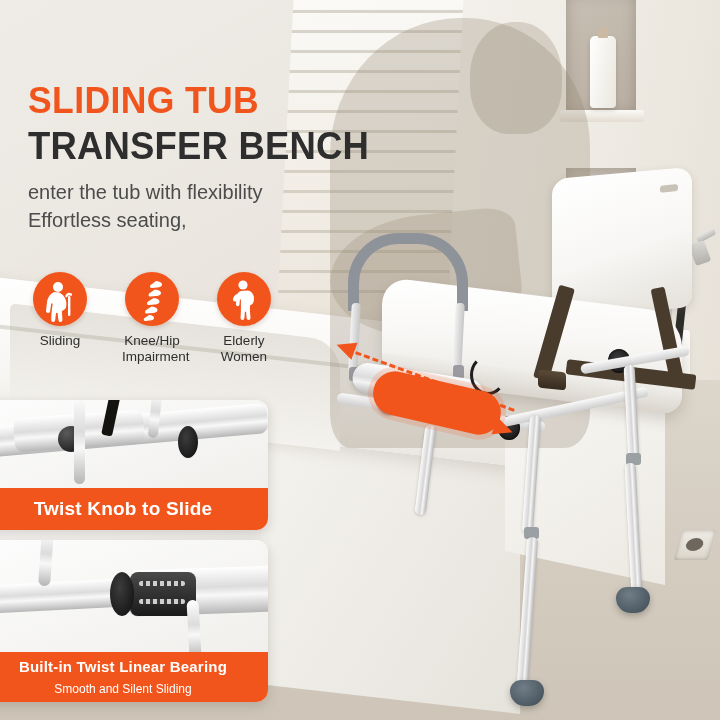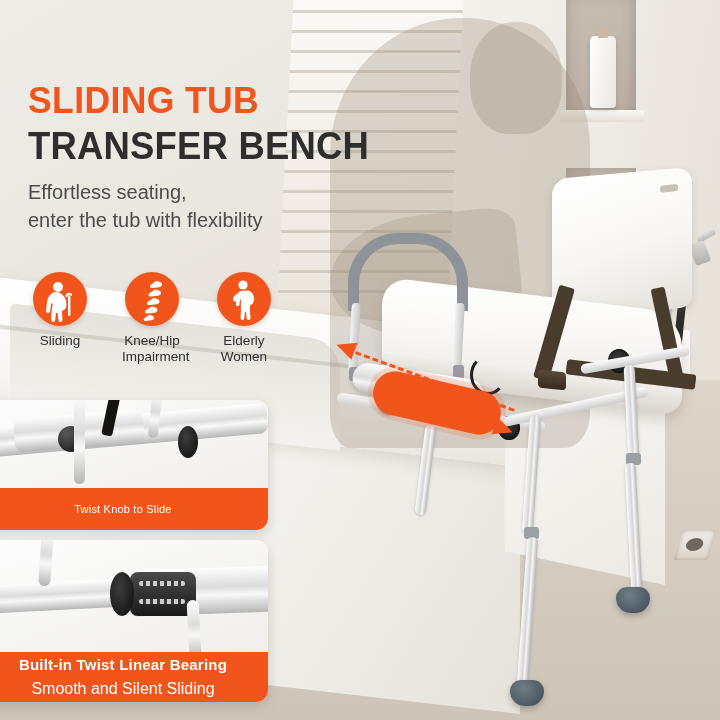--- a/index.html
+++ b/index.html
@@ -197,22 +197,22 @@
   .card-2{top:540px;height:162px;}
   .card-photo{position:relative;width:100%;background:linear-gradient(160deg,#fdfdfd,#f0efec);
     overflow:hidden;}
   .c1-photo{height:88px;}
   .c2-photo{height:112px;}
   .card-bar{background:#f2551c;color:#fff;text-align:center;
     display:flex;flex-direction:column;align-items:center;justify-content:center;}
   .c1-bar{height:42px;}
   .c2-bar{height:50px;}
   .bar-title{font-size:15px;font-weight:bold;letter-spacing:.2px;}
-  .c1-bar .bar-title{font-weight:normal;font-size:11px;}
-  .bar-sub{font-size:16px;margin-top:7px;}
+  .c1-bar .bar-title{font-weight:bold;font-size:19px;}
+  .bar-sub{font-size:12px;margin-top:7px;}
 
   
   .ph-tube{position:absolute;background:linear-gradient(180deg,#ffffff 0%,#dcdcdc 42%,#f8f8f8 60%,#b6b6b6 100%);
     border-radius:9px;}
   .ph-knob{position:absolute;width:26px;height:26px;border-radius:50%;
     background:radial-gradient(circle at 33% 28%,#5a5a5a,#101010);}
   .ph-ring{position:absolute;width:20px;height:32px;border-radius:50%;
     background:radial-gradient(ellipse at 40% 35%,#3c3c3c,#0d0d0d);}
   .ph-bearing{position:absolute;width:66px;height:44px;border-radius:8px;
     background:linear-gradient(180deg,#4a4a4a,#1a1a1a);overflow:hidden;}
@@ -329,22 +329,22 @@
   <div class="slide-pill"></div>
   <div class="arrow-line"></div>
   <div class="arrow-head ah-left"></div>
   <div class="arrow-head ah-right"></div>
 
   <div class="headline">
     <div class="h1">SLIDING TUB</div>
     <div class="h2">TRANSFER BENCH</div>
   </div>
   <div class="sub">
+    <div>enter the tub with flexibility</div>
     <div>Effortless seating,</div>
-    <div>enter the tub with flexibility</div>
   </div>
 
   <div class="personas">
 
     <div class="persona">
       <div class="pcircle">
         <svg width="54" height="54" viewBox="0 0 54 54">
           <g fill="#ffffff">
             <circle cx="25" cy="15" r="5"></circle>
             <path d="M21 20 q-6 3 -7 10 l-1 9 q0 2 2 2 q2 0 2.2 -2 l1 -7.5 l1.5 0 l-1.2 9.5 l-0.3 7 q0 2 2 2 q1.8 0 2 -2 l0.8 -7 l1.6 0 l0.8 7 q0.2 2 2 2 q2 0 2 -2 l-0.5 -9 q4.5 -1.5 4.5 -6.5 q0 -8 -7 -12 z"></path>

